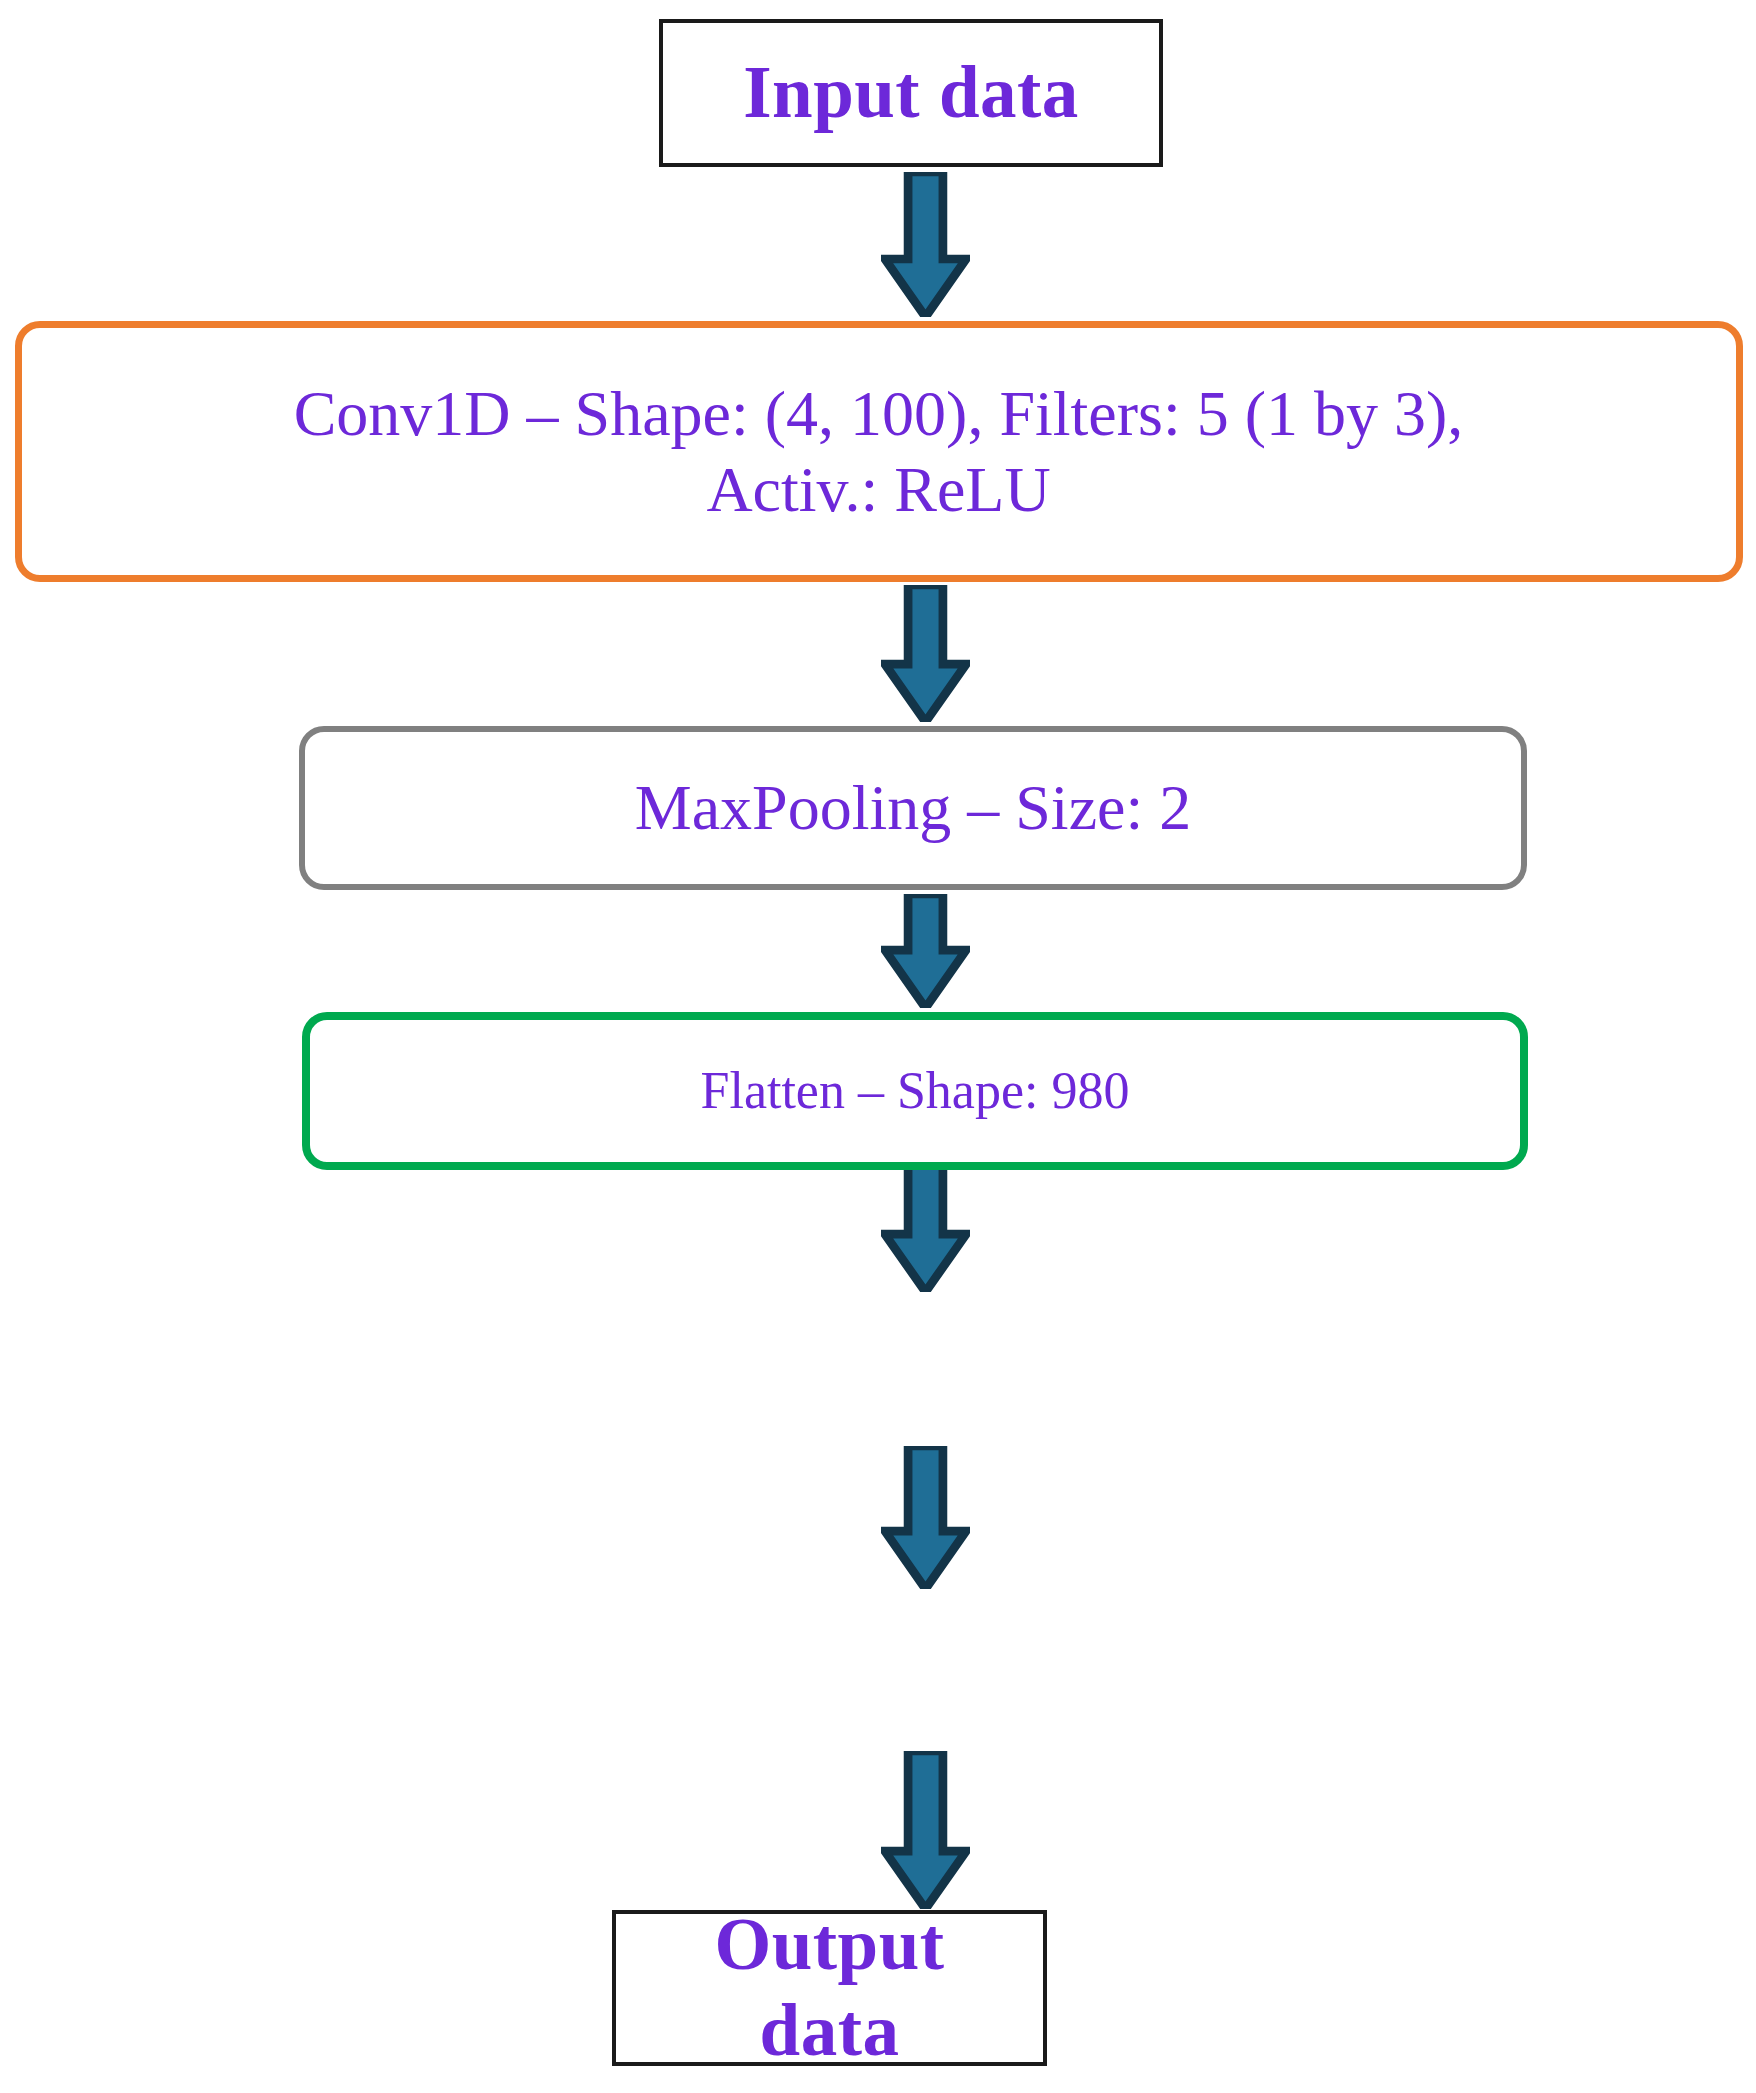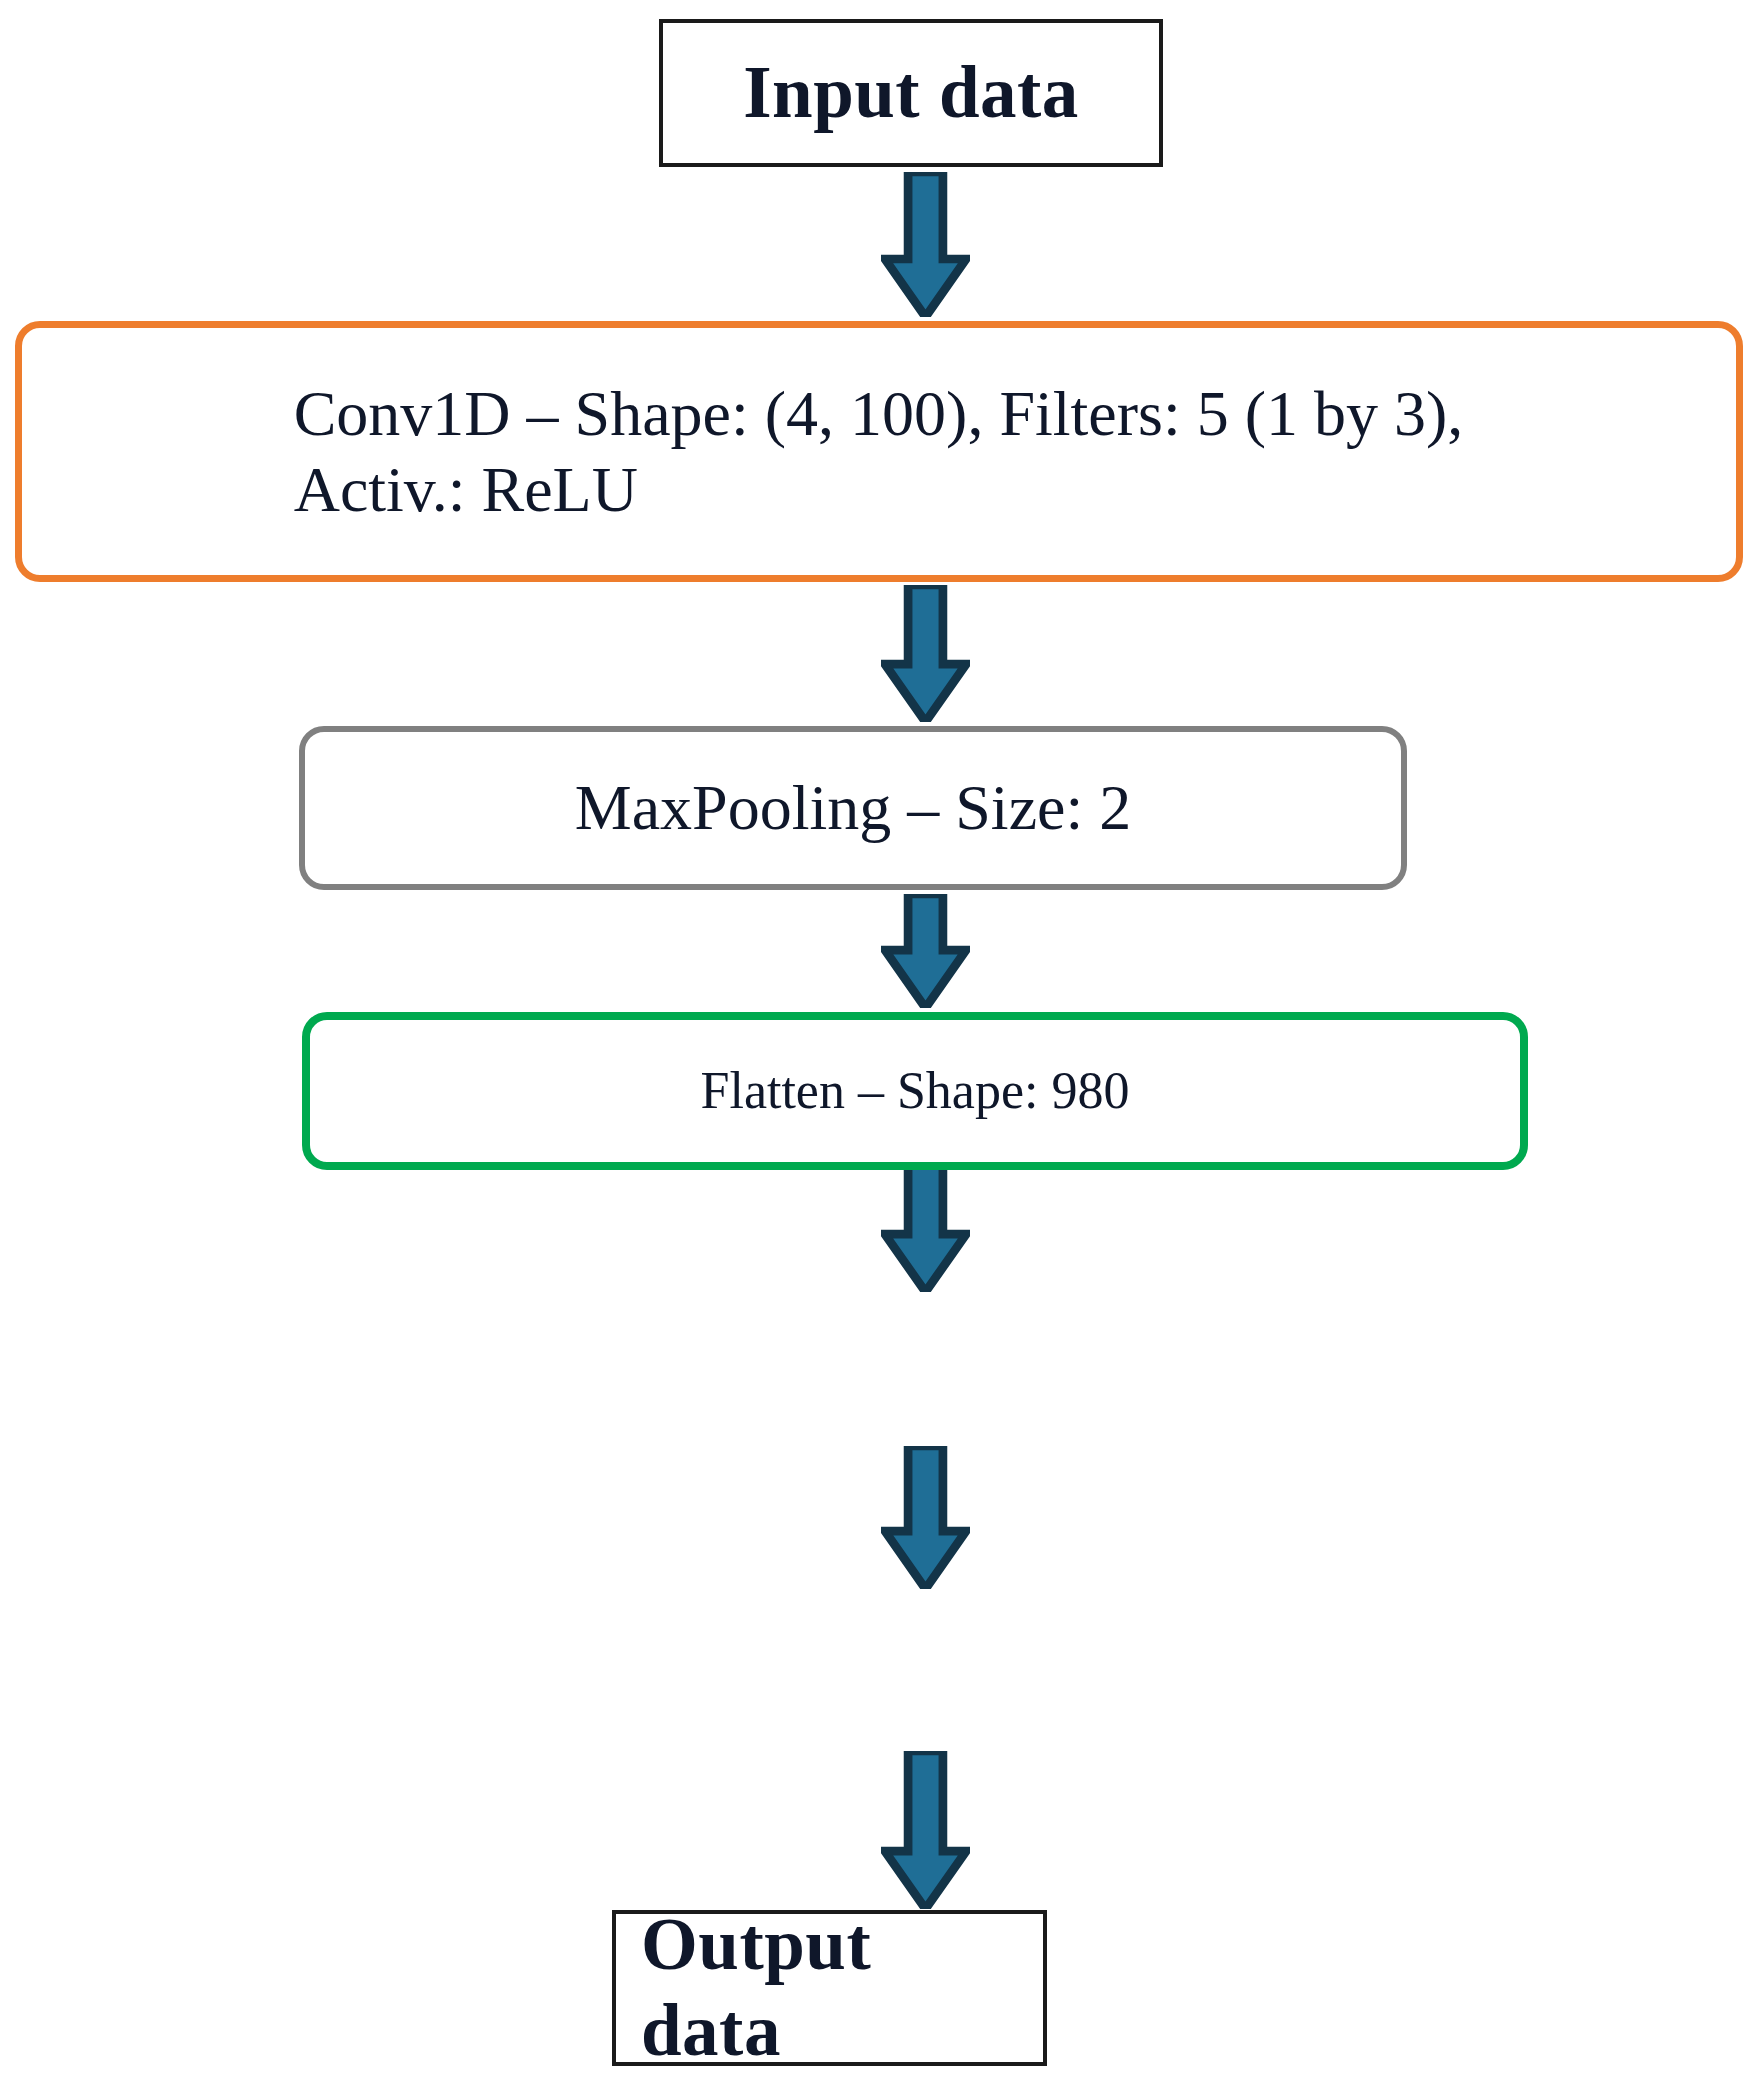--- a/index.html
+++ b/index.html
@@ -20,21 +20,22 @@
   }
 
   
   .node {
     position: absolute;
     box-sizing: border-box;
     background: #ffffff;
     display: flex;
     align-items: center;
     justify-content: center;
-    color: #0f172a;
+    text-align: center;
+    color: #6d28d9;
     line-height: 1.18;
   }
 
   
   .node.terminal {
     border: 4.8px solid #1a1a1a;
     border-radius: 0;
     font-weight: bold;
     font-size: 73px;
     letter-spacing: 0.5px;
@@ -97,21 +98,21 @@
         <polygon points="28,0 64,0 64,104 88,104 46,164 4,104 28,104" fill="#1F6E96" stroke="#133448" stroke-width="9" stroke-linejoin="miter"></polygon>
       </svg>
     </div>
     <div class="node terminal" style="left: 659px; top: 19.3px; width: 504px; height: 148px; border: 4.8px solid rgb(26, 26, 26); font-size: 73px; font-weight: bold;">
       <span class="node-text">Input data</span>
     </div>
     <div class="node layer" style="left: 14.5px; top: 321px; width: 1728px; height: 261px; border: 7.7px solid rgb(238, 125, 45); font-size: 64px; font-weight: normal;">
       <span class="node-text">Conv1D – Shape: (4, 100), Filters: 5 (1 by 3),
 Activ.:  ReLU</span>
     </div>
-    <div class="node layer" style="left: 299px; top: 726px; width: 1108px; height: 164px; border: 6.8px solid rgb(128, 128, 128); font-size: 64px; font-weight: normal;">
+    <div class="node layer" style="left: 299px; top: 726px; width: 1228px; height: 164px; border: 6.8px solid rgb(128, 128, 128); font-size: 64px; font-weight: normal;">
       <span class="node-text">MaxPooling  – Size: 2</span>
     </div>
     <div class="node layer" style="left: 302px; top: 1012px; width: 1226px; height: 158px; border: 8.7px solid rgb(0, 169, 79); font-size: 52px; font-weight: normal;">
       <span class="node-text">Flatten – Shape: 980</span>
     </div>
     <div class="node terminal" style="left: 612px; top: 1910px; width: 435px; height: 156px; border: 4.8px solid rgb(26, 26, 26); font-size: 73px; font-weight: bold;">
       <span class="node-text">Output data</span>
     </div>
   </div>
 

